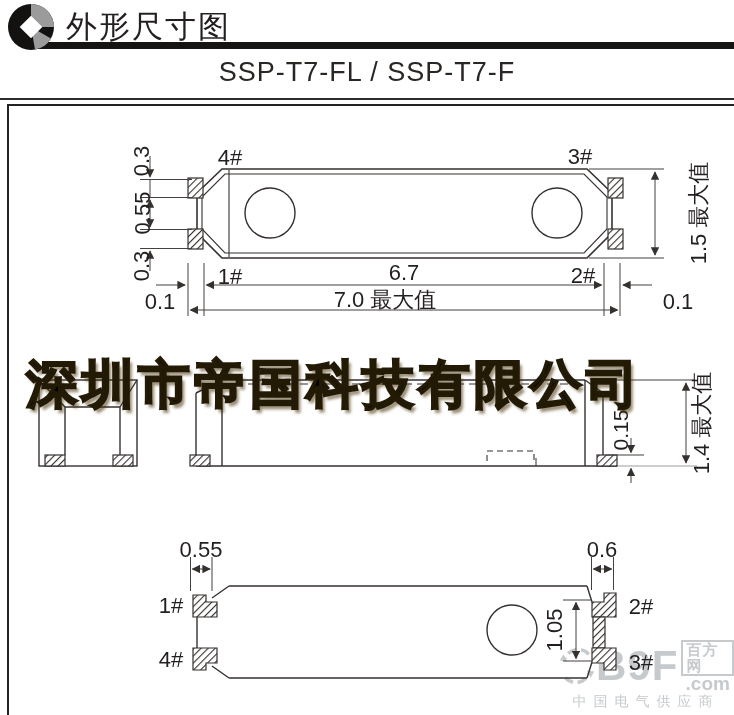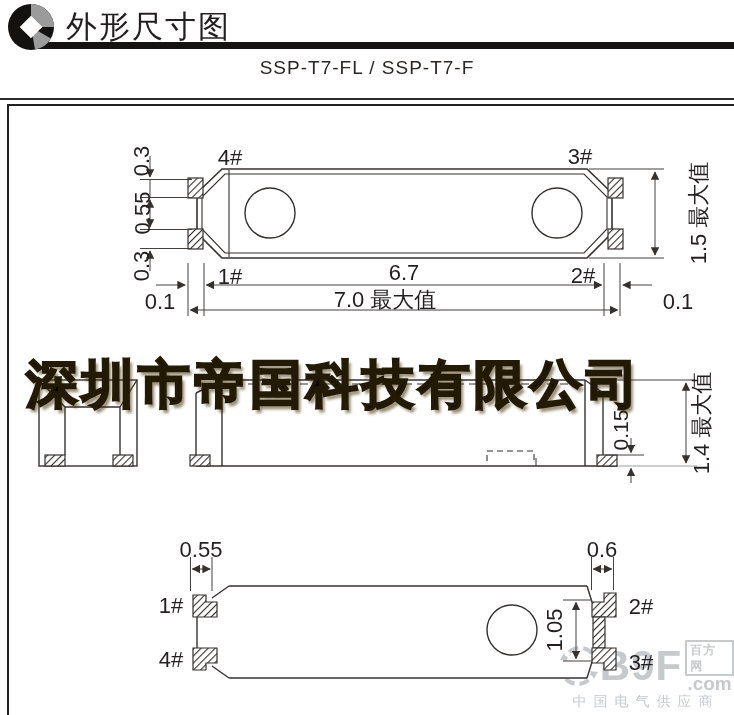--- a/index.html
+++ b/index.html
@@ -3,39 +3,39 @@
 <meta charset="utf-8">
 <style>
   html,body{margin:0;padding:0;background:#e8e8e8;}
   .page{position:relative;width:734px;height:715px;background:#ffffff;overflow:hidden;
         font-family:"Liberation Sans",sans-serif;color:#231f20;}
   
   .hdr{position:absolute;left:0;top:0;width:734px;height:103px;z-index:5;}
   .hdr-bar{position:absolute;left:26px;top:42px;width:708px;height:7px;background:#161412;border-radius:4px 0 0 4px;}
   .hdr-icon{position:absolute;left:7px;top:3px;width:48px;height:48px;}
   .hdr-title{position:absolute;left:66px;top:6px;font-size:31px;font-weight:normal;letter-spacing:2px;}
-  .subtitle{position:absolute;left:0;top:57px;width:734px;text-align:center;font-size:19px;letter-spacing:1px;color:#2a2624;}
+  .subtitle{position:absolute;left:0;top:57px;width:734px;text-align:center;font-size:27px;letter-spacing:1px;color:#2a2624;}
   .hairline{position:absolute;left:0;top:98px;width:734px;height:2px;background:#2b2b2b;}
   
   .frame-top{position:absolute;left:7px;top:104px;width:727px;height:2px;background:#232323;z-index:4;}
   .frame-left{position:absolute;left:7px;top:104px;width:2px;height:611px;background:#232323;z-index:4;}
   
   svg.draw{position:absolute;left:0;top:0;z-index:2;}
   svg text{fill:#231f20;font-family:"Liberation Sans",sans-serif;}
   
   .wm-company{position:absolute;left:26px;top:346px;width:622px;z-index:3;
       font-family:"DejaVu Serif",serif;font-weight:bold;font-size:52px;line-height:76px;
       color:#000000;letter-spacing:4px;white-space:nowrap;
       -webkit-text-stroke:2px #221a05;
       text-shadow:3px 4px 3px rgba(70,45,0,0.55);}
   .wm-site{position:absolute;left:558px;top:640px;width:176px;z-index:1;color:#c6cacd;}
   .wm-row1{display:flex;align-items:center;}
   .wm-brand{font-size:42px;font-weight:bold;letter-spacing:1px;line-height:40px;color:#c6cacd;}
   .wm-col{margin-left:3px;display:flex;flex-direction:column;align-items:center;}
-  .wm-box{border:2px solid #c6cacd;font-size:12px;font-weight:bold;padding:0 3px;line-height:16px;letter-spacing:1px;}
+  .wm-box{border:2px solid #c6cacd;font-size:15px;font-weight:bold;padding:0 3px;line-height:16px;letter-spacing:1px;}
   .wm-domain{font-size:19px;font-weight:bold;line-height:15px;}
   .wm-slogan{font-size:14px;letter-spacing:7px;margin-top:2px;white-space:nowrap;text-align:center;}
 </style>
 </head>
 <body>
 
 <div class="page">
 
   <div class="hdr">
     <div class="hdr-bar"></div>

